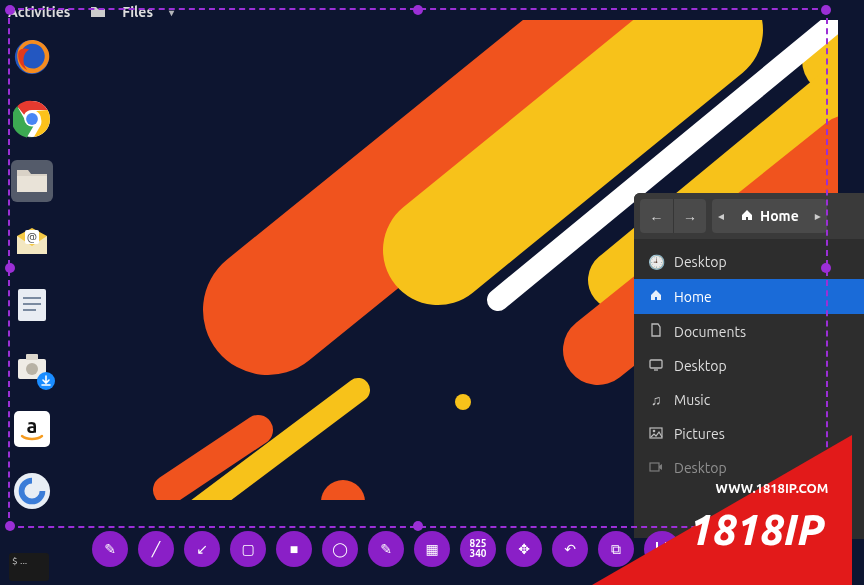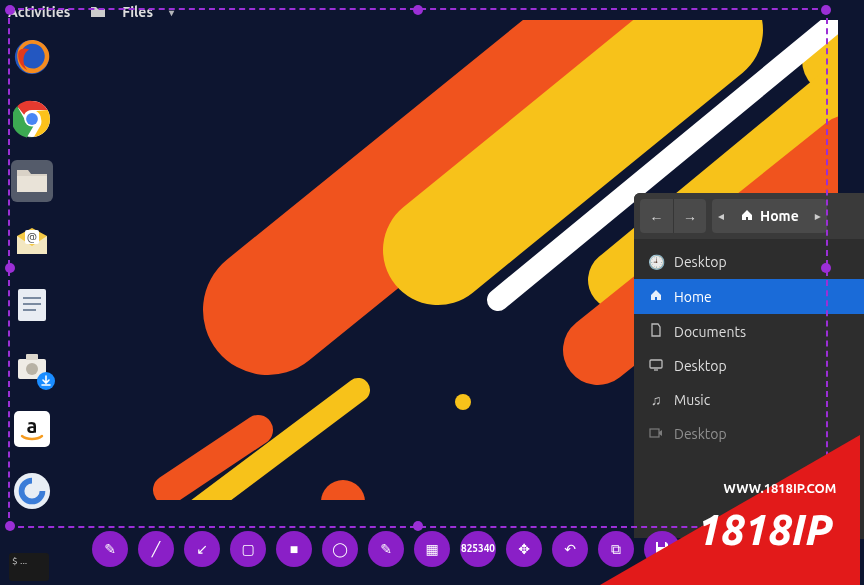--- a/index.html
+++ b/index.html
@@ -181,25 +181,25 @@
     z-index: 60;
   }
   .tool-btn {
     width: 36px; height: 36px;
     border-radius: 50%;
     background: #8a1fc7;
     color: #fff;
     display: flex; align-items: center; justify-content: center;
   }
   .tool-btn.dark { background: #3a3a3a; }
-  .tool-btn.dim { background: #8a1fc7; font-size: 10px; font-weight: 600; line-height: 10px;}
+  .tool-btn.dim { background: #8a1fc7; font-size: 10px; flex-direction: column; font-weight: 600; line-height: 10px;}
   
   .watermark {
     position: absolute;
-    right: 4px; bottom: 0;
+    right: 12px; bottom: 0;
     width: 260px; height: 150px;
     overflow: hidden;
     z-index: 70;
     pointer-events: none;
   }
   .watermark svg { width: 100%; height: 100%; }
   
   .term-thumb {
     position: absolute;
     left: 9px; bottom: 4px;
@@ -365,20 +365,28 @@
       <span class="icn"><svg width="14" height="12" viewBox="0 0 14 12">
             <rect x="1" y="1" width="12" height="8" rx="1" fill="none" stroke="#ccc" stroke-width="1.3"></rect>
             <line x1="5" y1="11" x2="9" y2="11" stroke="#ccc" stroke-width="1.3"></line>
           </svg></span>
       <span>Desktop</span>
     </div>
     <div class="sidebar-item">
       <span class="icn">♫</span>
       <span>Music</span>
     </div>
+    <div class="sidebar-item">
+      <span class="icn"><svg width="14" height="12" viewBox="0 0 14 12">
+            <rect x="1" y="1" width="12" height="10" fill="none" stroke="#ccc" stroke-width="1.2"></rect>
+            <circle cx="5" cy="4" r="1.3" fill="#ccc"></circle>
+            <path d="M2 10l3-3 2 2 3-4 3 5" stroke="#ccc" stroke-width="1.2" fill="none"></path>
+          </svg></span>
+      <span>Pictures</span>
+    </div>
     <div class="sidebar-item" style="opacity:.55">
       <span class="icn"><svg width="14" height="12" viewBox="0 0 14 12">
             <rect x="1" y="2" width="9" height="8" fill="none" stroke="#ccc" stroke-width="1.2"></rect>
             <path d="M10 5l3-2v6l-3-2z" fill="#ccc"></path>
           </svg></span>
       <span>Desktop</span>
     </div>
   </div>
 </div>
 

